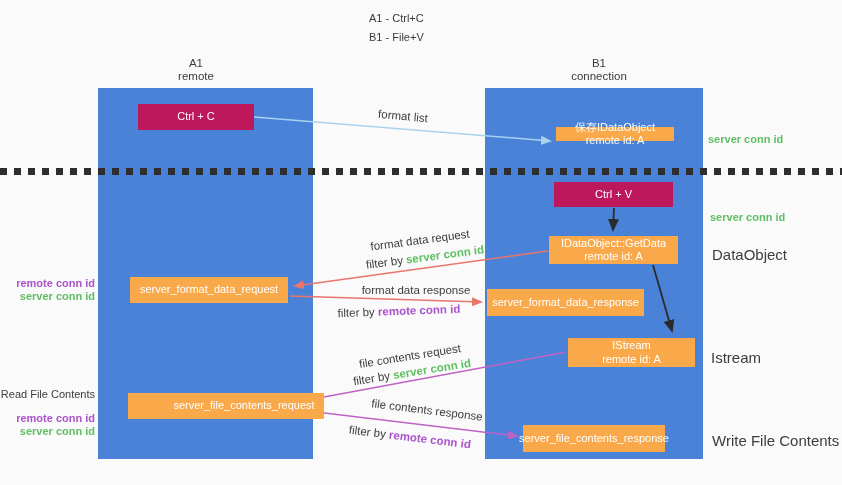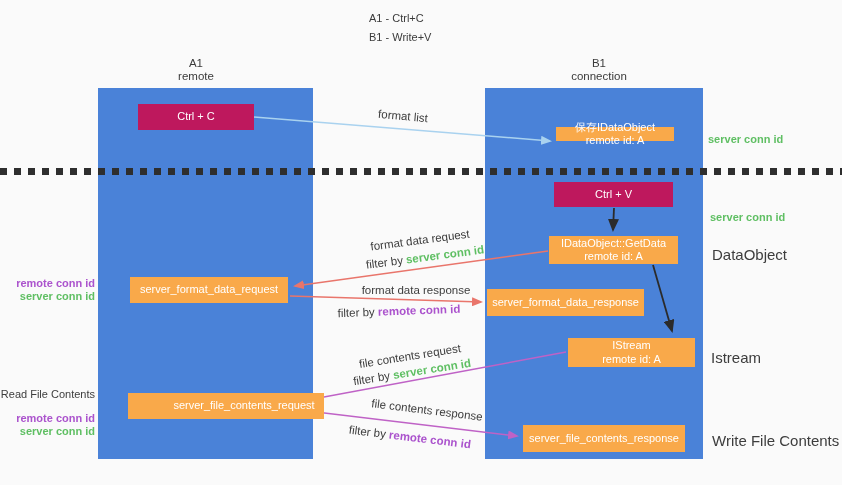--- a/index.html
+++ b/index.html
@@ -27,21 +27,21 @@
   .alabel .k-green{color:#5fbf63;font-weight:bold;}
   .alabel .k-purple{color:#ab53cd;font-weight:bold;}
 </style>
 </head>
 <body>
 
 <div class="canvas">
 
   <div class="title">
     <div>A1 - Ctrl+C</div>
-    <div>B1 - Write+V</div>
+    <div>B1 - File+V</div>
   </div>
 
   <div class="col-header" style="left:136px;top:57px;">
     <div>A1</div>
     <div>remote</div>
   </div>
   <div class="col-header" style="left:539px;top:57px;">
     <div>B1</div>
     <div>connection</div>
   </div>
@@ -103,21 +103,21 @@
 
   <div class="box orange" style="left:568px;top:338px;width:127px;height:29px;">
     <div>IStream</div>
     <div>remote id: A</div>
   </div>
 
   <div class="box orange" style="left:128px;top:393px;width:160px;height:26px;padding-left:36px;">
     <div>server_file_contents_request</div>
   </div>
 
-  <div class="box orange" style="left:523px;top:425px;width:162px;height:27px;">
+  <div class="box orange" style="left:523px;top:425px;width:142px;height:27px;">
     <div>server_file_contents_response</div>
   </div>
 
   <div class="ann green" style="left:708px;top:133px;">server conn id</div>
   <div class="ann green" style="left:710px;top:211px;">server conn id</div>
   <div class="ann dark" style="left:712px;top:246px;">DataObject</div>
   <div class="ann dark" style="left:711px;top:349px;">Istream</div>
   <div class="ann dark" style="left:712px;top:432px;">Write File Contents</div>
 
   <div class="ann-block" style="top:277px;">

